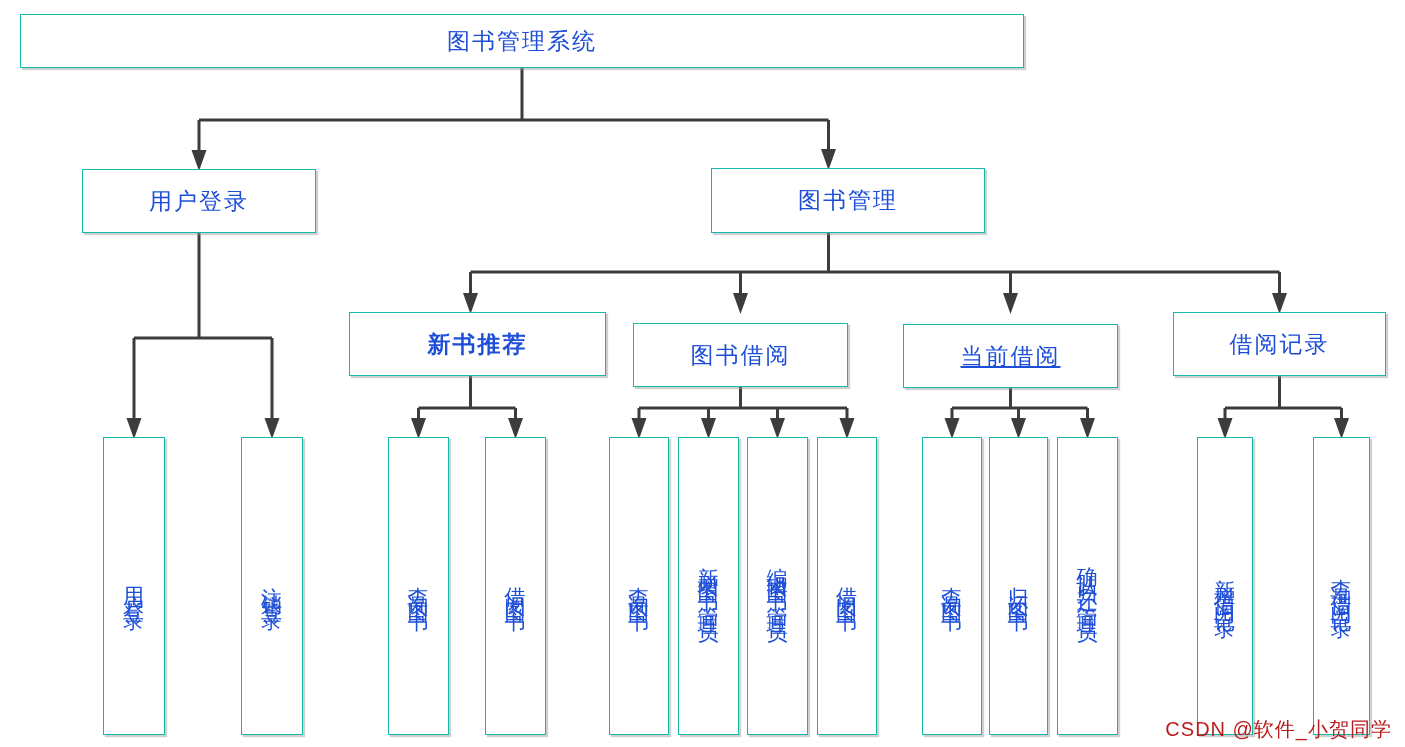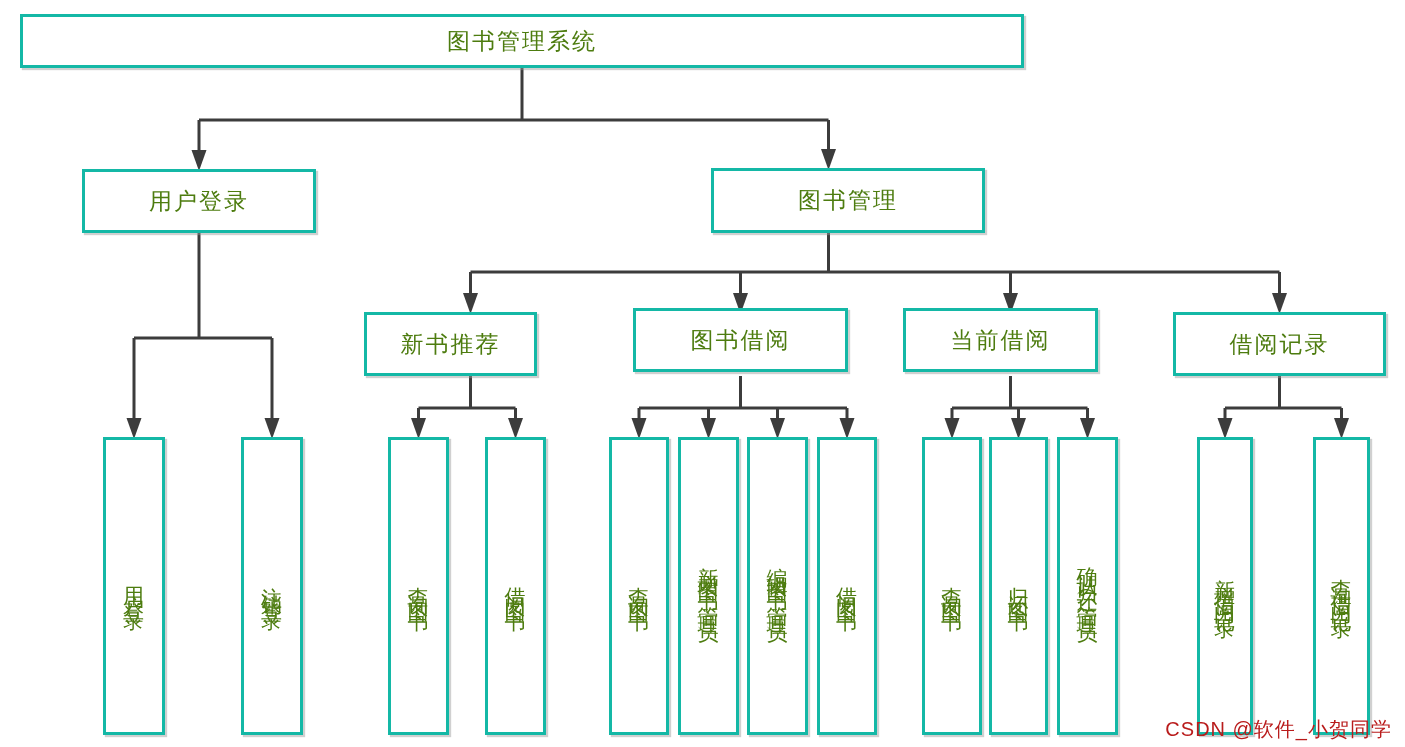--- a/index.html
+++ b/index.html
@@ -18,26 +18,26 @@
   #connector-layer {
     position: absolute;
     left: 0;
     top: 0;
     z-index: 1;
   }
   .node {
     position: absolute;
     box-sizing: border-box;
     background: #ffffff;
-    border: 3px solid #14b8a6;
+    border: 1px solid #14b8a6;
     box-shadow: 2px 2px 1px rgba(150,150,150,0.45);
     display: flex;
     align-items: center;
     justify-content: center;
-    color: #4d7c0f;
+    color: #1d4ed8;
     z-index: 2;
   }
   .node.h {
     font-size: 23px;
     letter-spacing: 2px;
     white-space: nowrap;
   }
   .node.v {
     writing-mode: vertical-rl;
     text-orientation: mixed;
@@ -92,27 +92,27 @@
       </div>
       <div class="node h" style="left: 711px; top: 168px; width: 274px; height: 65px;">
         <span>图书管理</span>
       </div>
       <div class="node v" style="left: 103px; top: 437px; width: 62px; height: 298px;">
         <span>用户登录</span>
       </div>
       <div class="node v" style="left: 241px; top: 437px; width: 62px; height: 298px;">
         <span>注销登录</span>
       </div>
-      <div class="node h" style="left: 364px; top: 312px; width: 173px; height: 64px;">
+      <div class="node h" style="left: 349px; top: 312px; width: 257px; height: 64px; font-weight: bold;">
         <span>新书推荐</span>
       </div>
-      <div class="node h" style="left: 633px; top: 308px; width: 215px; height: 64px;">
+      <div class="node h" style="left: 633px; top: 323px; width: 215px; height: 64px;">
         <span>图书借阅</span>
       </div>
-      <div class="node h" style="left: 903px; top: 308px; width: 195px; height: 64px;">
+      <div class="node h" style="left: 903px; top: 324px; width: 215px; height: 64px; text-decoration: underline;">
         <span>当前借阅</span>
       </div>
       <div class="node h" style="left: 1173px; top: 312px; width: 213px; height: 64px;">
         <span>借阅记录</span>
       </div>
       <div class="node v" style="left: 388px; top: 437px; width: 61px; height: 298px;">
         <span>查询图书</span>
       </div>
       <div class="node v" style="left: 485px; top: 437px; width: 61px; height: 298px;">
         <span>借阅图书</span>

